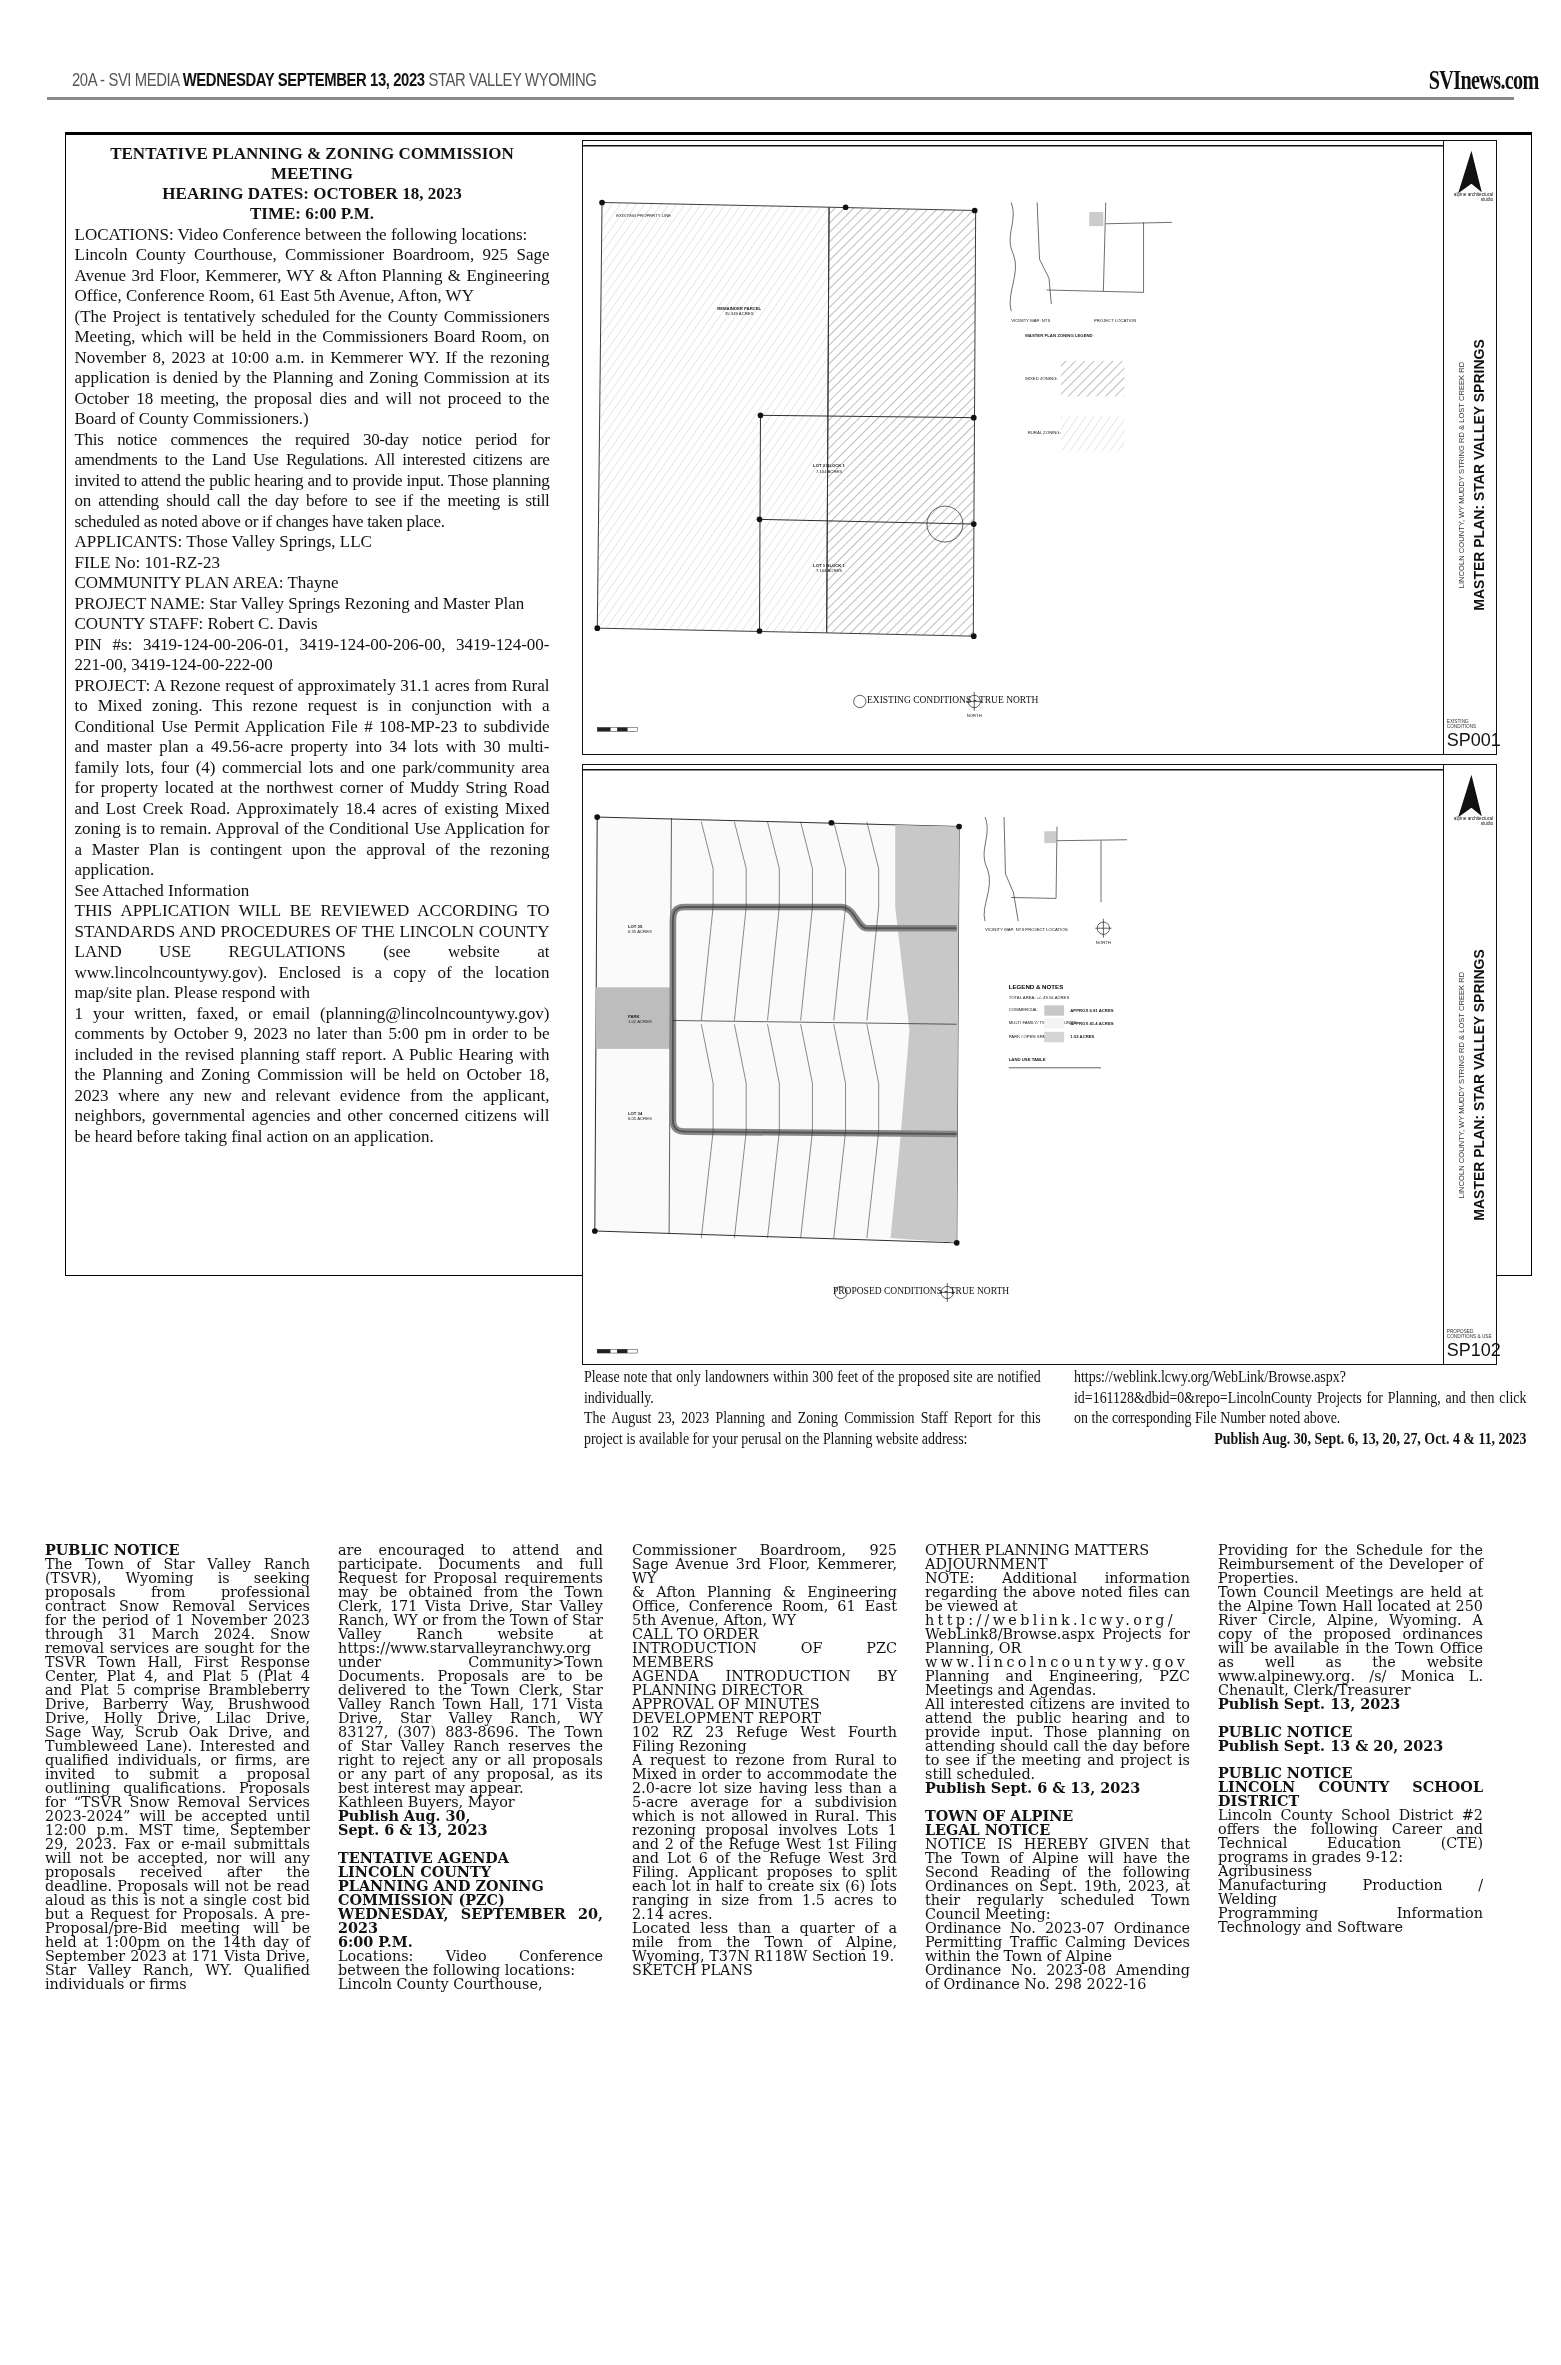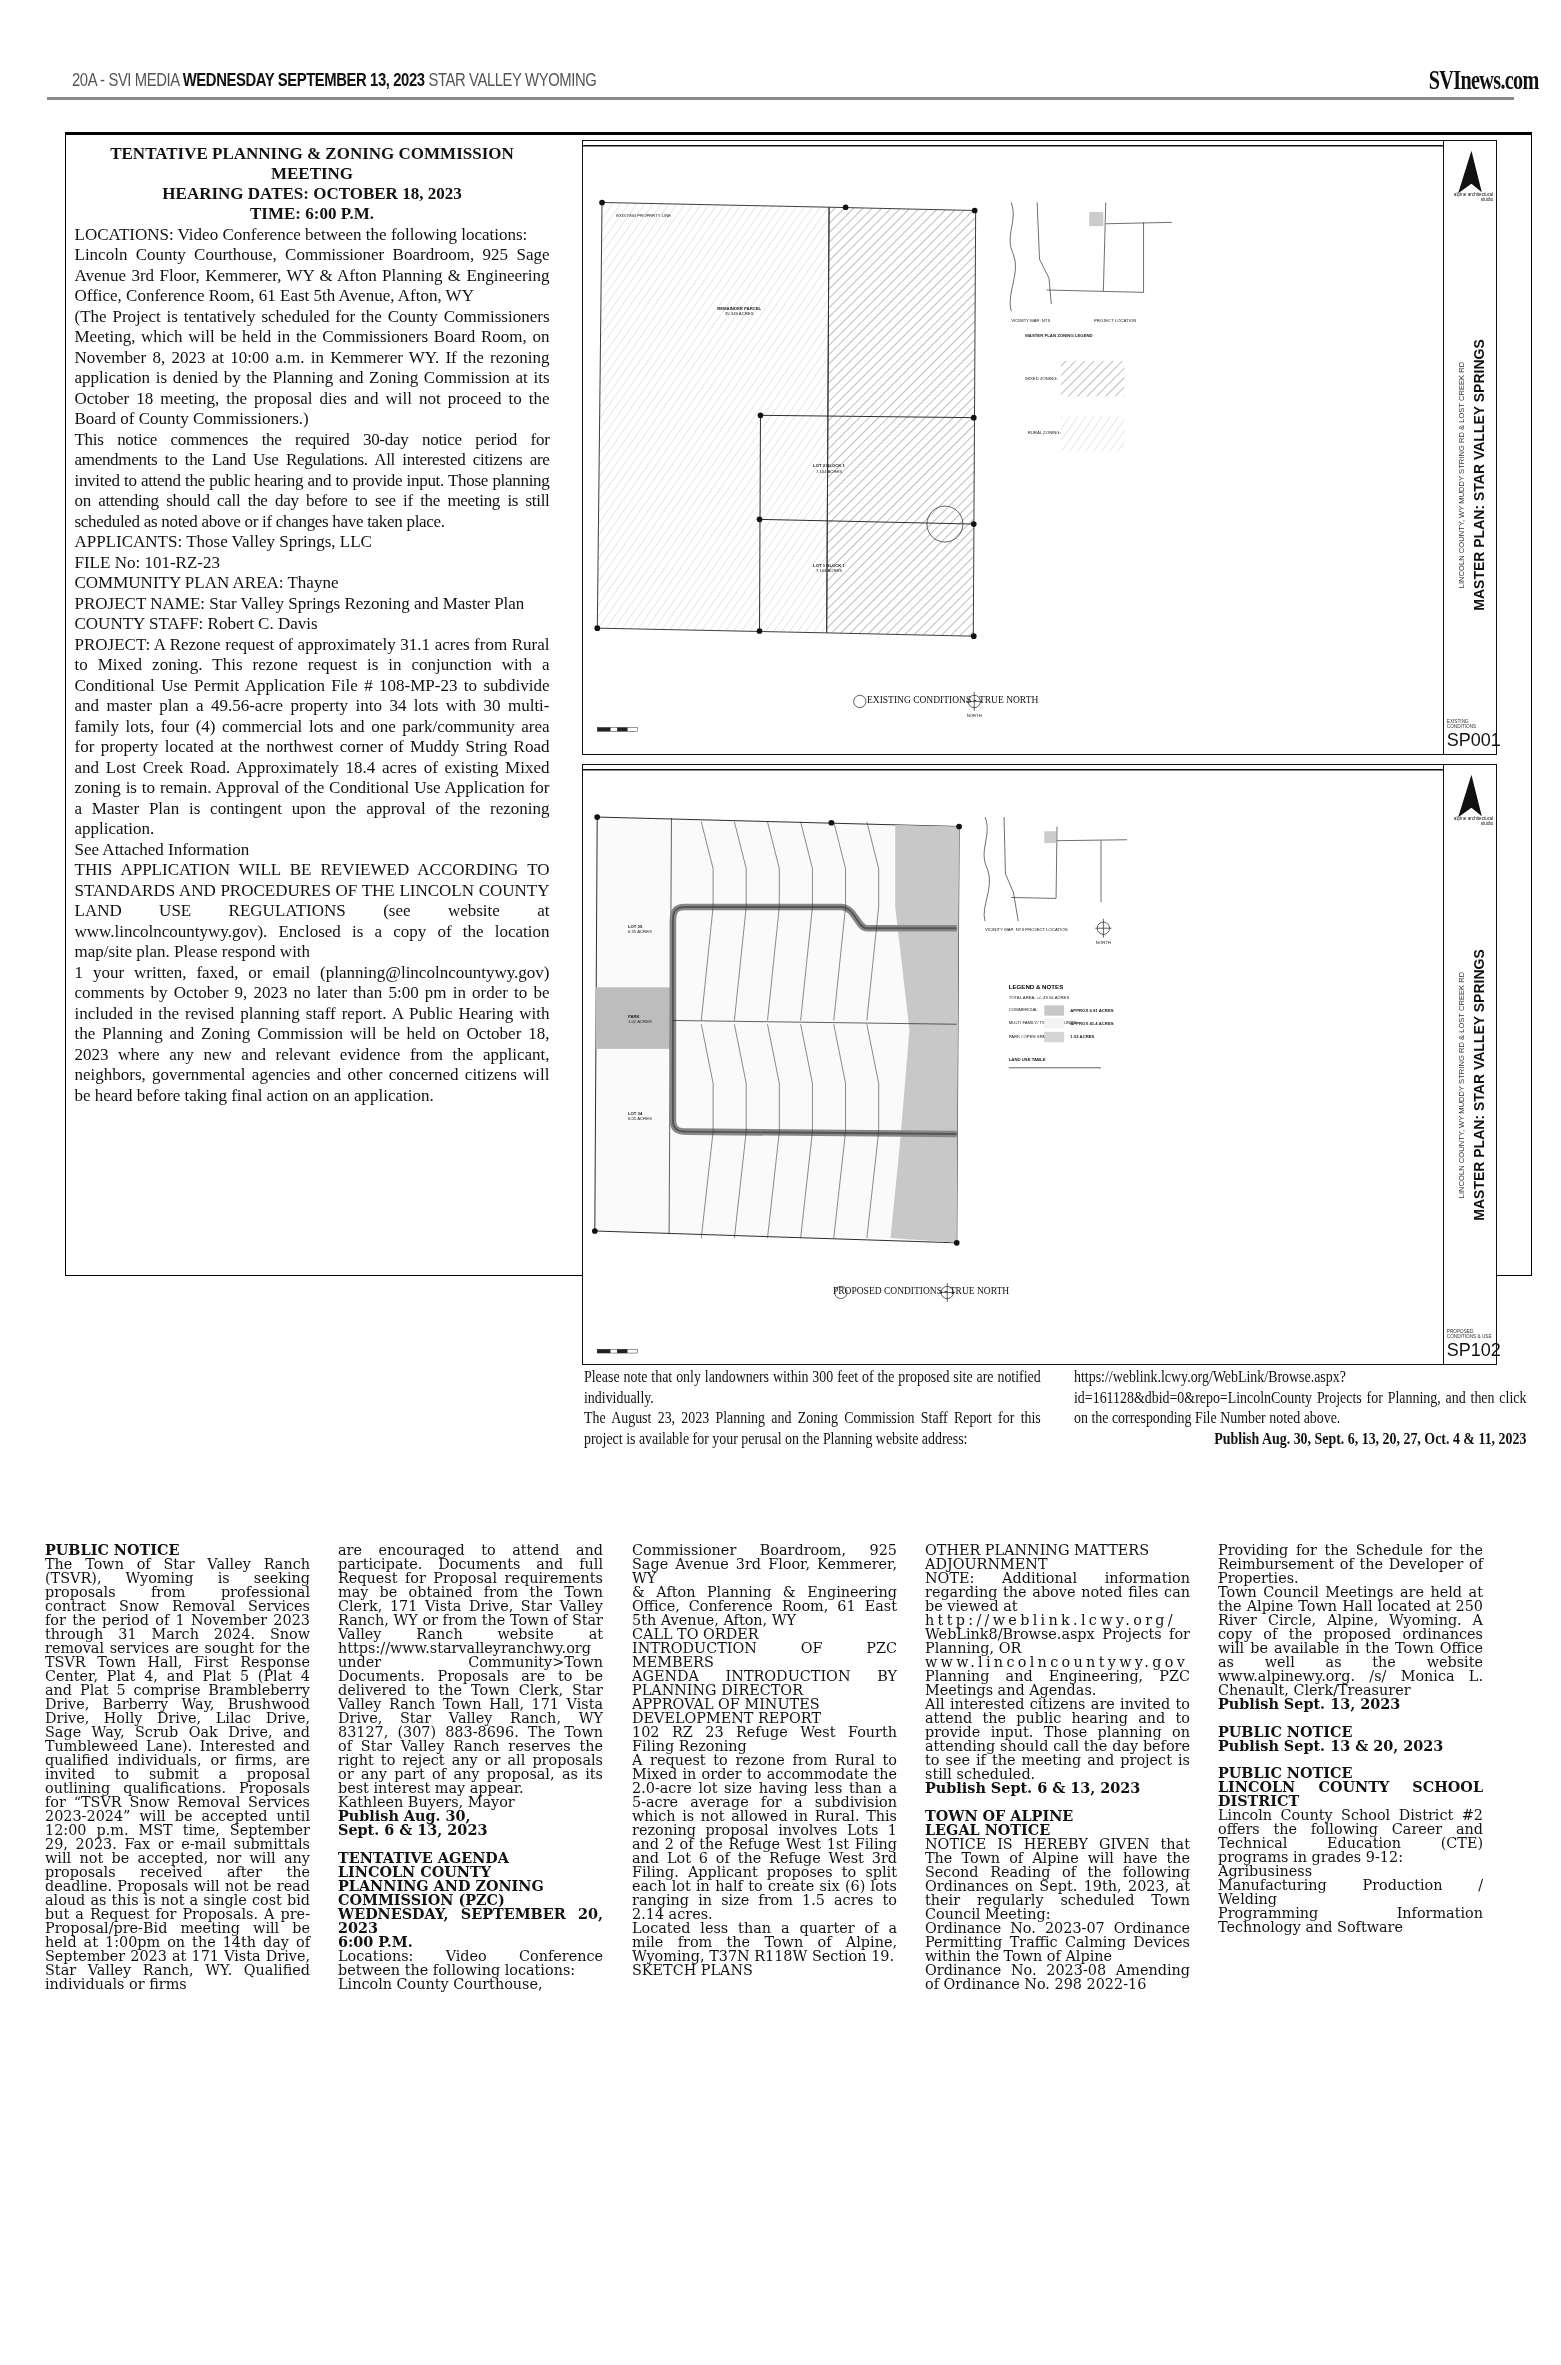--- a/index.html
+++ b/index.html
@@ -70,20 +70,21 @@
     <div class="hd">TIME: 6:00 P.M.</div>
     <p>LOCATIONS: Video Conference between the following locations:</p>
     <p>Lincoln County Courthouse, Commissioner Boardroom, 925 Sage Avenue 3rd Floor, Kemmerer, WY &amp;  Afton Planning &amp; Engineering Office, Conference Room, 61 East 5th Avenue, Afton, WY</p>
     <p>(The Project is tentatively scheduled for the County Commissioners Meeting, which will be held in the Commissioners Board Room, on November 8, 2023 at 10:00 a.m. in Kemmerer WY. If the rezoning application is  denied by the Planning and Zoning Commission at its October 18 meeting, the proposal dies and will not proceed to  the Board of County Commissioners.)</p>
     <p class="narrow">This notice commences the required 30-day notice period for amendments to the Land Use  Regulations. All interested citizens are invited to attend the public hearing and to provide  input. Those planning on attending should call the day before to see if the meeting is still  scheduled as noted above or if changes have taken place.</p>
     <p>APPLICANTS: Those Valley Springs, LLC</p>
     <p>FILE No: 101-RZ-23</p>
     <p>COMMUNITY PLAN AREA: Thayne</p>
     <p>PROJECT NAME: Star Valley Springs Rezoning and Master Plan</p>
     <p>COUNTY STAFF: Robert C. Davis</p>
+    <p>PIN #s: 3419-124-00-206-01, 3419-124-00-206-00, 3419-124-00-221-00, 3419-124-00-222-00</p>
     <p>PROJECT: A Rezone request of approximately 31.1 acres from Rural to Mixed zoning. This  rezone request is in conjunction with a Conditional Use Permit Application File # 108-MP-23 to  subdivide and master plan a 49.56-acre property into 34 lots with 30 multi-family lots, four (4)  commercial lots and one park/community area for property located at the northwest corner of  Muddy String Road and Lost Creek Road. Approximately 18.4 acres of existing Mixed zoning  is to remain. Approval of the Conditional Use Application for a Master Plan is contingent upon  the approval of the rezoning application.</p>
     <p>See Attached Information</p>
     <p>THIS APPLICATION WILL BE REVIEWED ACCORDING TO STANDARDS AND PROCEDURES OF THE LINCOLN COUNTY LAND USE REGULATIONS (see website at www.lincolncountywy.gov). Enclosed is a copy of the location map/site plan. Please respond with</p>
     <p>1 your written, faxed, or email (planning@lincolncountywy.gov) comments by October 9, 2023 no later than 5:00 pm in order to be included in the revised planning staff report. A Public Hearing with the Planning and Zoning Commission will be held on October 18, 2023 where any new and relevant evidence from the applicant, neighbors, governmental agencies and other concerned  citizens will be heard before taking final action on an application.</p>
   </div>
 
   <div class="sheet sheet1">
     <svg width="861" height="612" viewBox="0 0 1820 1294">
       <defs>
         <pattern id="hatchMixed" width="14" height="14" patternUnits="userSpaceOnUse" patternTransform="rotate(45)">

